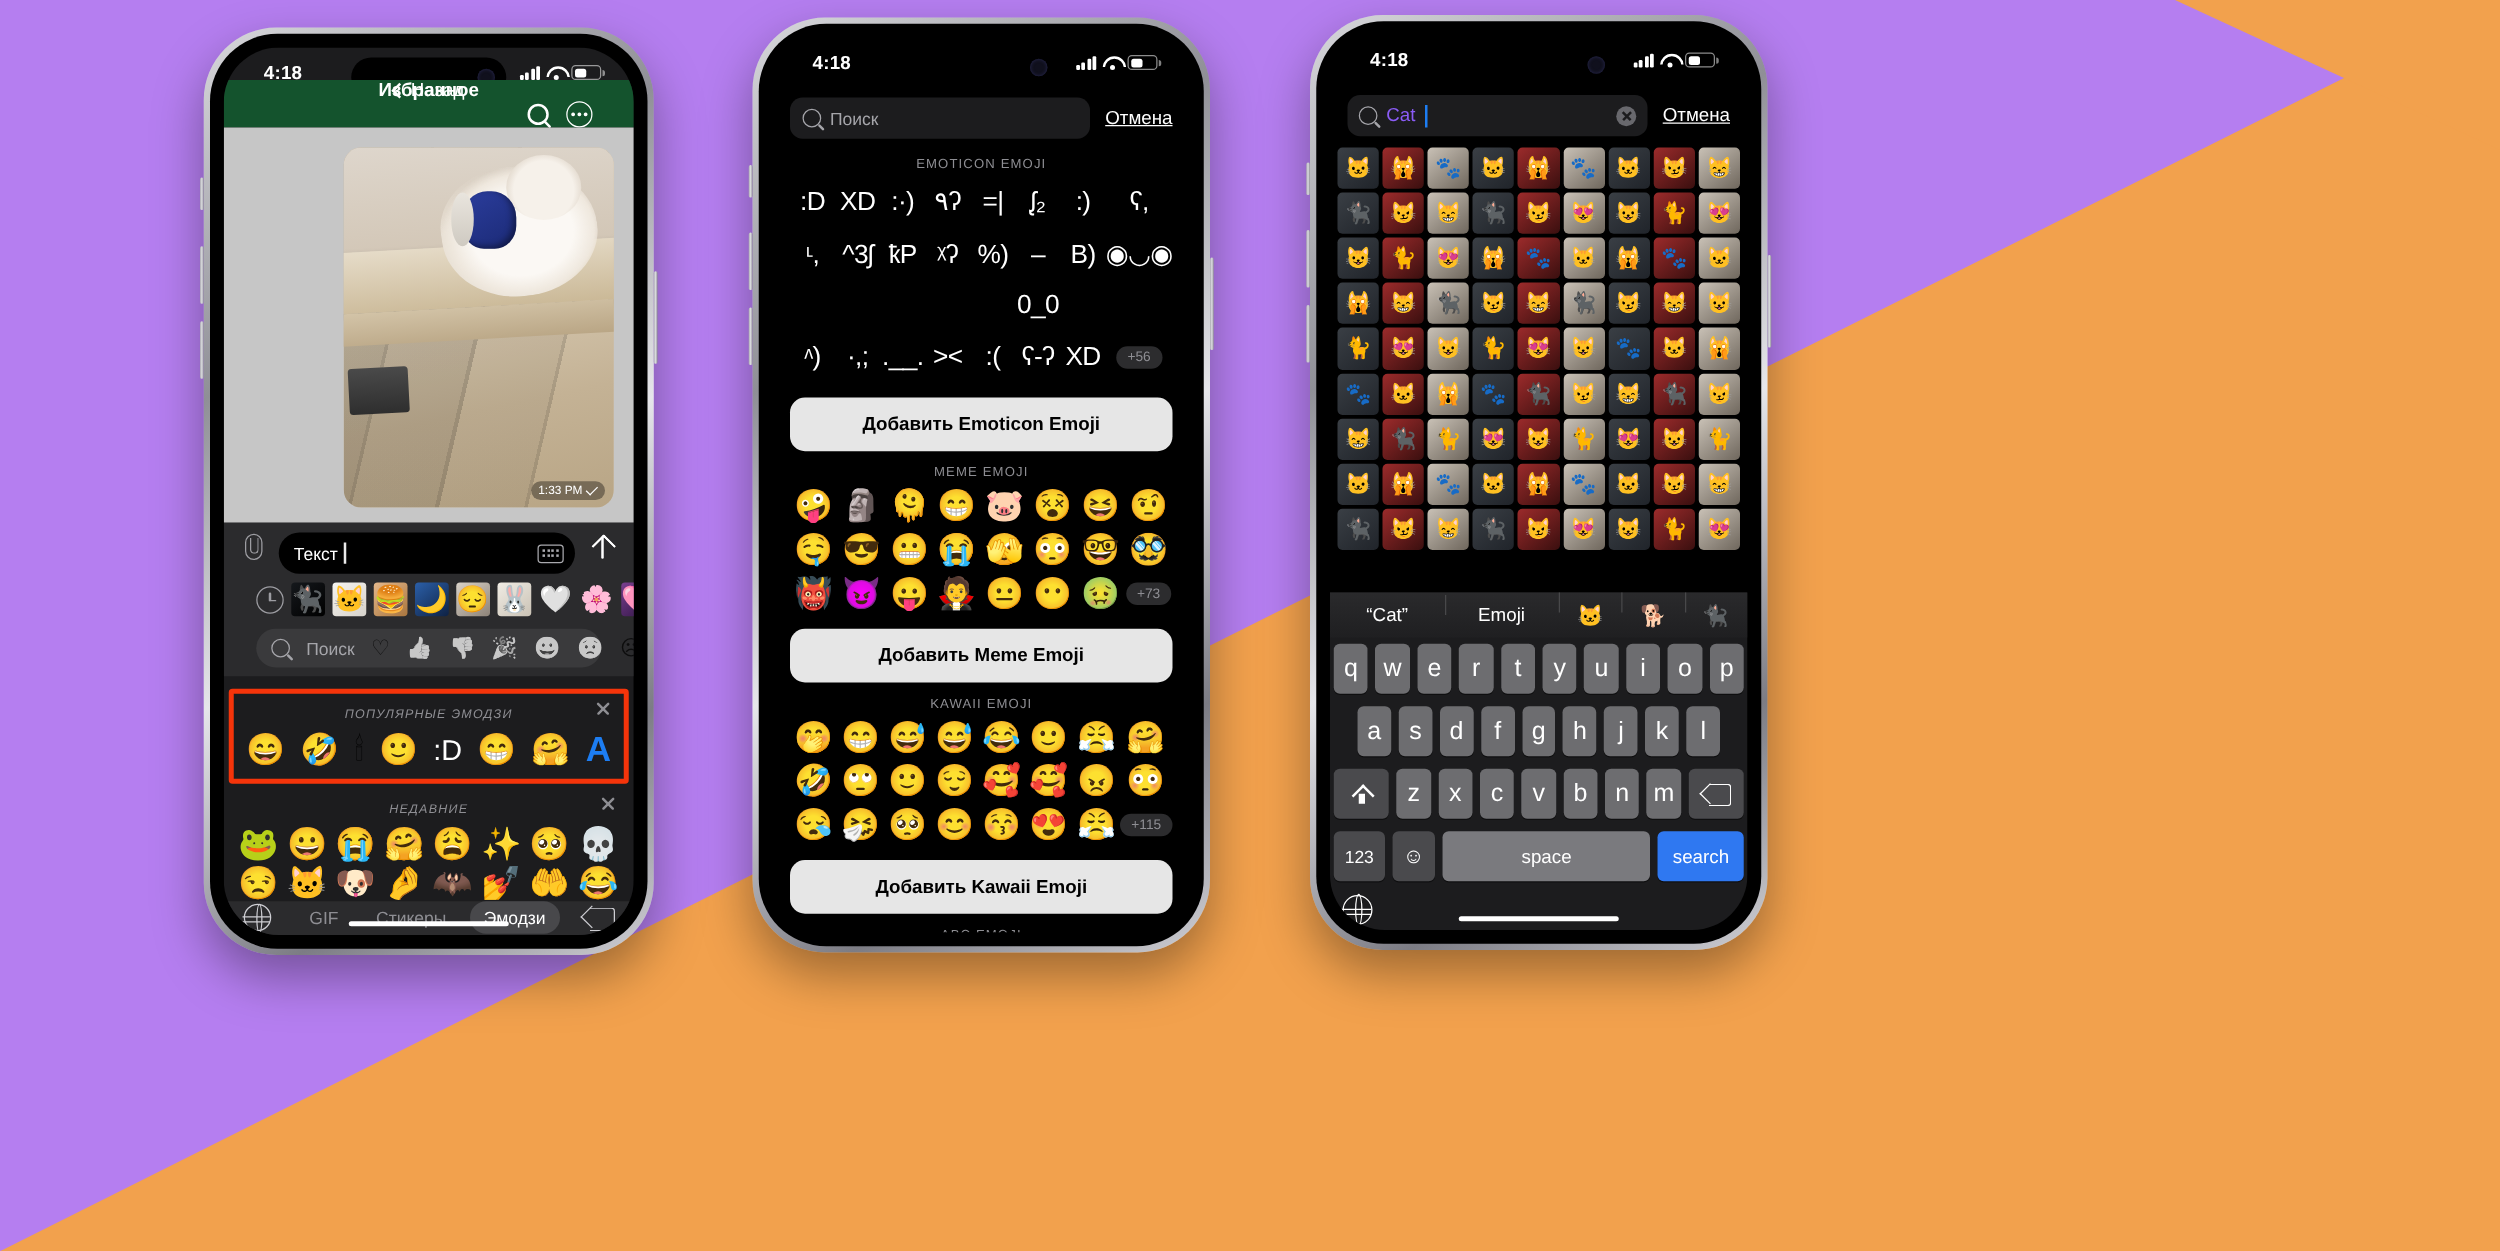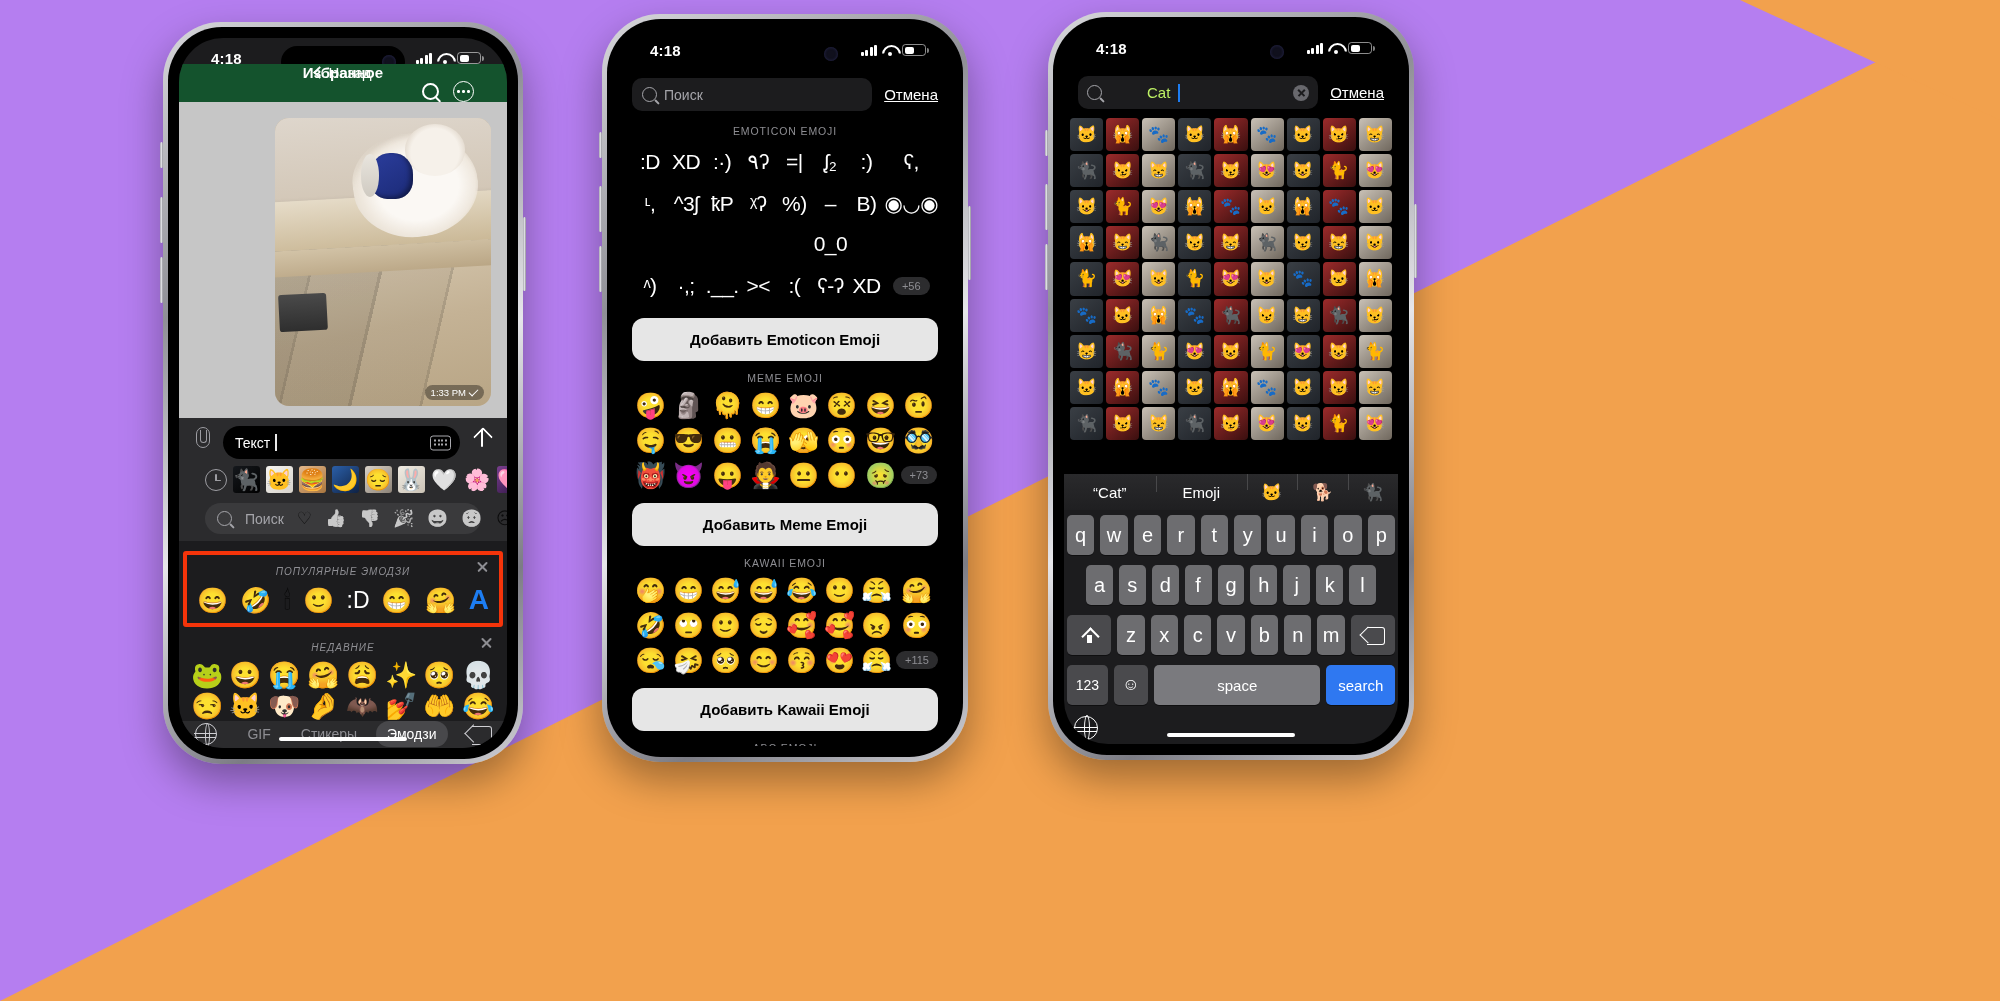--- a/index.html
+++ b/index.html
@@ -296,21 +296,21 @@
   }
   .emoji-grid { display:grid; grid-template-columns:repeat(8,1fr); row-gap:3px; }
   .emoji-grid .emo { font-size:25px; text-align:center; line-height:32px; }
 
   
   #p3 { width:100%; height:100%; background:#000; display:flex; flex-direction:column; color:#fff; }
   .p3-field {
     flex:1; height:33px; background:#1c1c1e; border-radius:10px;
     display:flex; align-items:center; gap:7px; padding:0 9px; position:relative;
   }
-  .p3-val { font-size:15px; color:#bef264;margin-left:38px; }
+  .p3-val { font-size:15px; color:#8b5cf6; }
   .caret-blue { width:1.8px; height:18px; background:#1d7df2; margin-left:1px; }
   .clear-x {
     margin-left:auto; width:16px; height:16px; border-radius:50%;
     background:#68686d; position:relative; flex:none;
   }
   .clear-x:before,.clear-x:after{
     content:""; position:absolute; left:3.5px; top:7.3px; width:9px; height:1.5px; background:#1c1c1e;
   }
   .clear-x:before{transform:rotate(45deg);} .clear-x:after{transform:rotate(-45deg);}
   .p3-results { flex:1; overflow:hidden; padding:2px 6px 0; }

